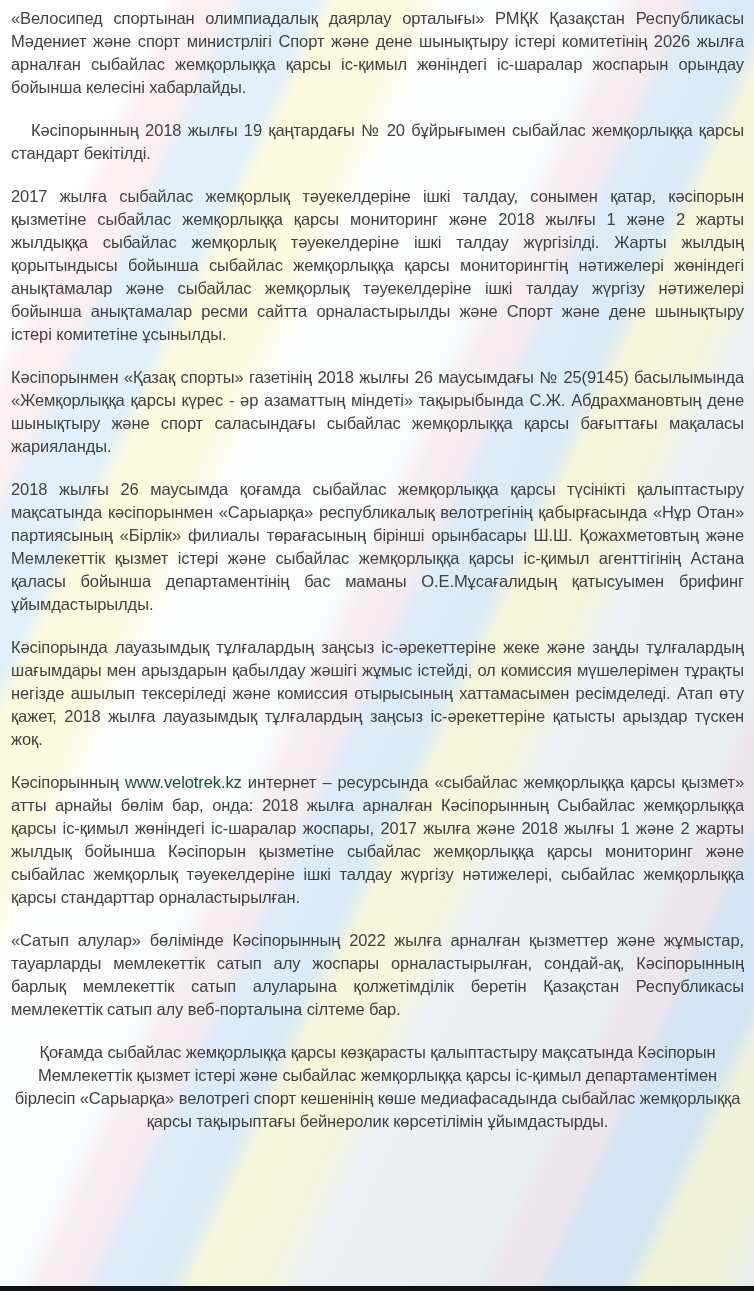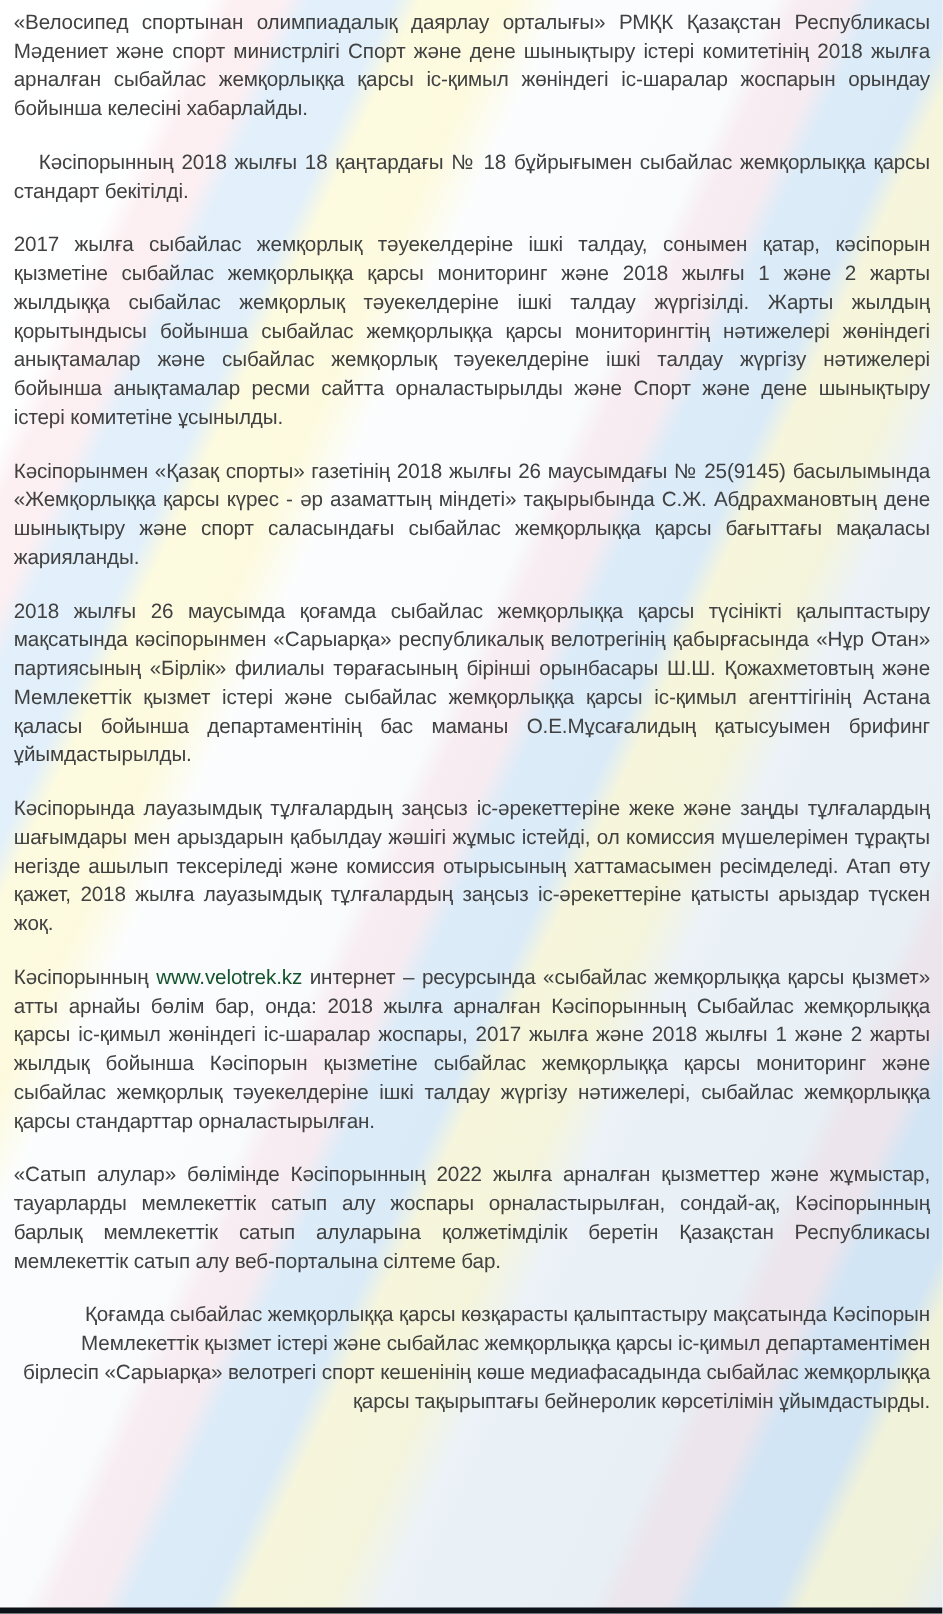--- a/index.html
+++ b/index.html
@@ -48,21 +48,21 @@
     font-size: 16.5px;
     line-height: 23px;
     letter-spacing: -0.1px;
     text-align: justify;
   }
 
   .content p { margin-bottom: 20px; }
 
   .content p.indent-first { text-indent: 20px; }
 
-  .content p.align-left { text-align: right; }
+  .content p.align-left { text-align: center; }
 
   a.doc-link {
     color: #14532d;
     text-decoration: none;
     cursor: pointer;
   }
 
   .bottom-bar {
     position: absolute;
     left: 0;
@@ -72,24 +72,24 @@
     background: #0d1118;
     z-index: 2;
   }
 </style>
 </head>
 <body>
 
 <div class="bg-stripes"></div>
 
 <div class="content">
-  <p>«Велосипед спортынан олимпиадалық даярлау орталығы» РМҚК Қазақстан Республикасы Мәдениет және спорт министрлігі Спорт және дене шынықтыру істері комитетінің 2018 жылға арналған сыбайлас жемқорлыққа қарсы іс-қимыл жөніндегі іс-шаралар жоспарын орындау бойынша келесіні хабарлайды.</p>
+  <p>«Велосипед спортынан олимпиадалық даярлау орталығы» РМҚК Қазақстан Республикасы Мәдениет және спорт министрлігі Спорт және дене шынықтыру істері комитетінің 2026 жылға арналған сыбайлас жемқорлыққа қарсы іс-қимыл жөніндегі іс-шаралар жоспарын орындау бойынша келесіні хабарлайды.</p>
 
 
-  <p class="indent-first">Кәсіпорынның 2018 жылғы 18 қаңтардағы № 18 бұйрығымен сыбайлас жемқорлыққа қарсы стандарт бекітілді.</p>
+  <p class="indent-first">Кәсіпорынның 2018 жылғы 19 қаңтардағы № 20 бұйрығымен сыбайлас жемқорлыққа қарсы стандарт бекітілді.</p>
 
   <p>2017 жылға сыбайлас жемқорлық тәуекелдеріне ішкі талдау, сонымен қатар, кәсіпорын қызметіне сыбайлас жемқорлыққа қарсы мониторинг және 2018 жылғы 1 және 2 жарты жылдыққа сыбайлас жемқорлық тәуекелдеріне ішкі талдау жүргізілді. Жарты жылдың қорытындысы бойынша сыбайлас жемқорлыққа қарсы мониторингтің нәтижелері жөніндегі анықтамалар және сыбайлас жемқорлық тәуекелдеріне ішкі талдау жүргізу нәтижелері бойынша анықтамалар ресми сайтта орналастырылды және Спорт және дене шынықтыру істері комитетіне ұсынылды.</p>
 
   <p>Кәсіпорынмен «Қазақ спорты» газетінің 2018 жылғы 26 маусымдағы № 25(9145) басылымында «Жемқорлыққа қарсы күрес - әр азаматтың міндеті» тақырыбында С.Ж. Абдрахмановтың дене шынықтыру және спорт саласындағы сыбайлас жемқорлыққа қарсы бағыттағы мақаласы жарияланды.</p>
 
   <p>2018 жылғы 26 маусымда қоғамда сыбайлас жемқорлыққа қарсы түсінікті қалыптастыру мақсатында кәсіпорынмен «Сарыарқа» республикалық велотрегінің қабырғасында «Нұр Отан» партиясының «Бірлік» филиалы төрағасының бірінші орынбасары Ш.Ш. Қожахметовтың және Мемлекеттік қызмет істері және сыбайлас жемқорлыққа қарсы іс-қимыл агенттігінің Астана қаласы бойынша департаментінің бас маманы О.Е.Мұсағалидың қатысуымен брифинг ұйымдастырылды.</p>
 
 
   <p>Кәсіпорында лауазымдық тұлғалардың заңсыз іс-әрекеттеріне жеке және заңды тұлғалардың шағымдары мен арыздарын қабылдау жәшігі жұмыс істейді, ол комиссия мүшелерімен тұрақты негізде ашылып тексеріледі және комиссия отырысының хаттамасымен ресімделеді. Атап өту қажет, 2018 жылға лауазымдық тұлғалардың заңсыз іс-әрекеттеріне қатысты арыздар түскен жоқ.</p>
 

